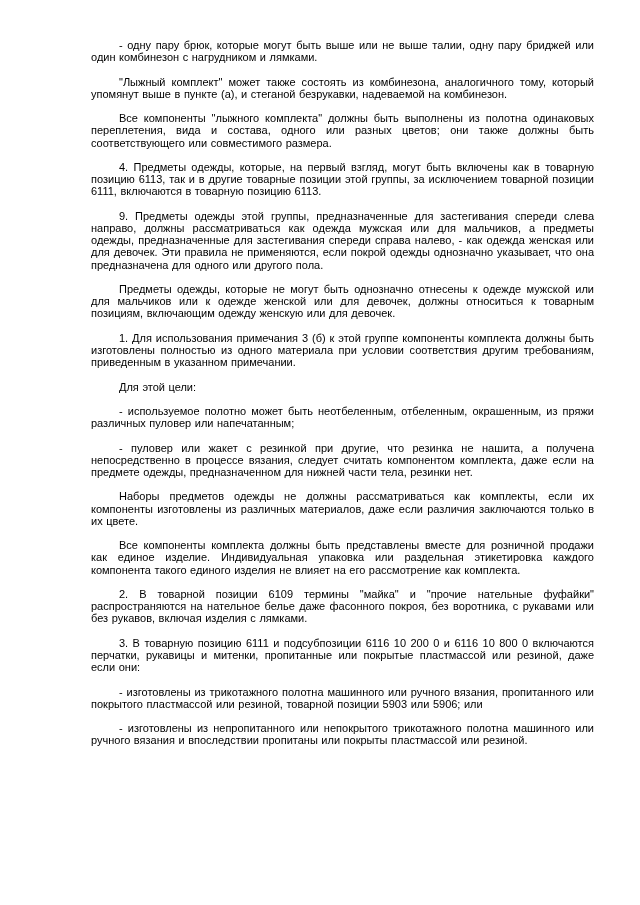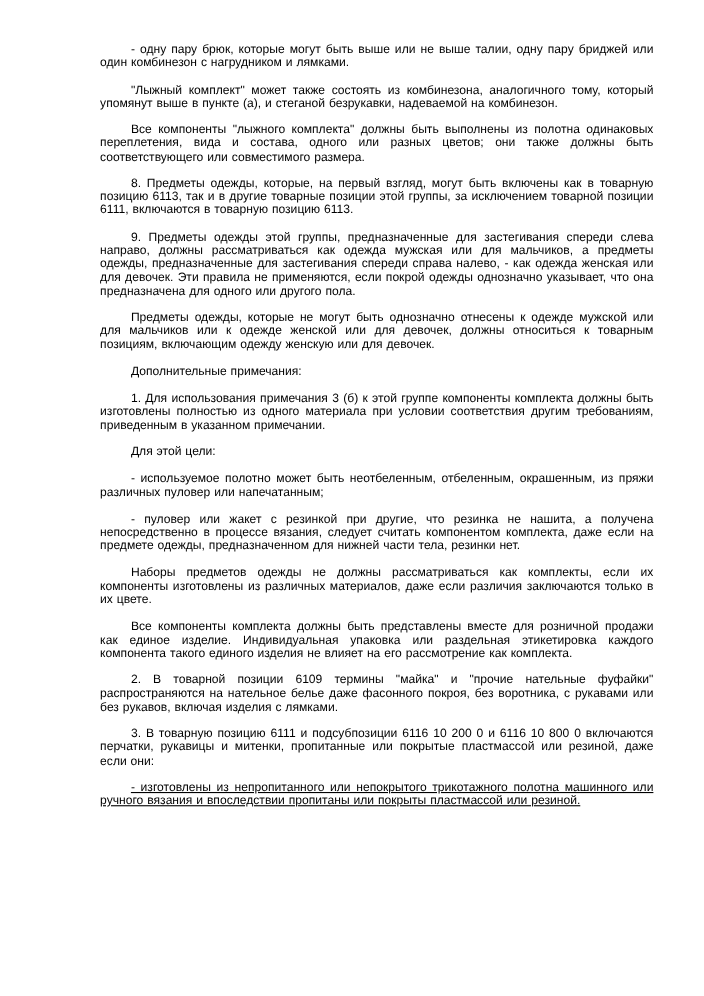--- a/index.html
+++ b/index.html
@@ -25,38 +25,37 @@
   }
   .page p {
     margin: 0 0 12.2px 0;
     text-align: justify;
     text-justify: inter-word;
     text-indent: 28px;
     word-spacing: 0.5px;
   }
   .page p:last-child {
     margin-bottom: 0;
-    text-decoration: underline;
   }
 </style>
 </head>
 <body>
 
 <div class="page">
   <div>
       <p>- одну пару брюк, которые могут быть выше или не выше талии, одну пару бриджей или один комбинезон с нагрудником и лямками.</p>
       <p>"Лыжный комплект" может также состоять из комбинезона, аналогичного тому, который упомянут выше в пункте (а), и стеганой безрукавки, надеваемой на комбинезон.</p>
       <p>Все компоненты "лыжного комплекта" должны быть выполнены из полотна одинаковых переплетения, вида и состава, одного или разных цветов; они также должны быть соответствующего или совместимого размера.</p>
-      <p>8. Предметы одежды, которые, на первый взгляд, могут быть включены как в товарную позицию 6113, так и в другие товарные позиции этой группы, за исключением товарной позиции 6111, включаются в товарную позицию 6113.</p>
+      <p>4. Предметы одежды, которые, на первый взгляд, могут быть включены как в товарную позицию 6113, так и в другие товарные позиции этой группы, за исключением товарной позиции 6111, включаются в товарную позицию 6113.</p>
       <p>9. Предметы одежды этой группы, предназначенные для застегивания спереди слева направо, должны рассматриваться как одежда мужская или для мальчиков, а предметы одежды, предназначенные для застегивания спереди справа налево, - как одежда женская или для девочек. Эти правила не применяются, если покрой одежды однозначно указывает, что она предназначена для одного или другого пола.</p>
       <p>Предметы одежды, которые не могут быть однозначно отнесены к одежде мужской или для мальчиков или к одежде женской или для девочек, должны относиться к товарным позициям, включающим одежду женскую или для девочек.</p>
-      <p>Дополнительные примечания:</p>
       <p>1. Для использования примечания 3 (б) к этой группе компоненты комплекта должны быть изготовлены полностью из одного материала при условии соответствия другим требованиям, приведенным в указанном примечании.</p>
       <p>Для этой цели:</p>
       <p>- используемое полотно может быть неотбеленным, отбеленным, окрашенным, из пряжи различных пуловер или напечатанным;</p>
       <p>- пуловер или жакет с резинкой при другие, что резинка не нашита, а получена непосредственно в процессе вязания, следует считать компонентом комплекта, даже если на предмете одежды, предназначенном для нижней части тела, резинки нет.</p>
       <p>Наборы предметов одежды не должны рассматриваться как комплекты, если их компоненты изготовлены из различных материалов, даже если различия заключаются только в их цвете.</p>
       <p>Все компоненты комплекта должны быть представлены вместе для розничной продажи как единое изделие. Индивидуальная упаковка или раздельная этикетировка каждого компонента такого единого изделия не влияет на его рассмотрение как комплекта.</p>
       <p>2. В товарной позиции 6109 термины "майка" и "прочие нательные фуфайки" распространяются на нательное белье даже фасонного покроя, без воротника, с рукавами или без рукавов, включая изделия с лямками.</p>
       <p>3. В товарную позицию 6111 и подсубпозиции 6116 10 200 0 и 6116 10 800 0 включаются перчатки, рукавицы и митенки, пропитанные или покрытые пластмассой или резиной, даже если они:</p>
+      <p>- изготовлены из трикотажного полотна машинного или ручного вязания, пропитанного или покрытого пластмассой или резиной, товарной позиции 5903 или 5906; или</p>
       <p>- изготовлены из непропитанного или непокрытого трикотажного полотна машинного или ручного вязания и впоследствии пропитаны или покрыты пластмассой или резиной.</p>
     </div>
 </div>
 
 </body></html>

